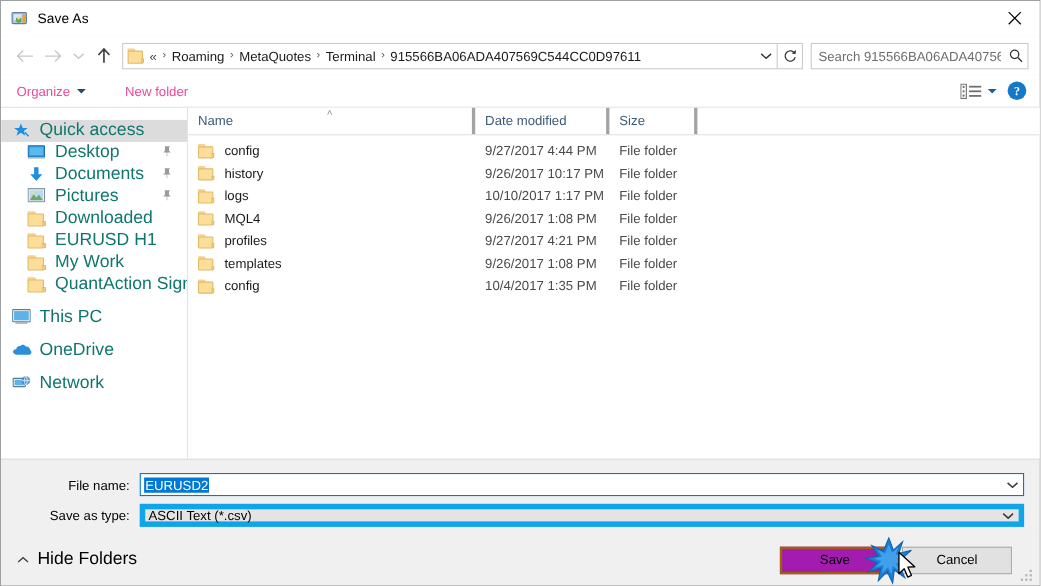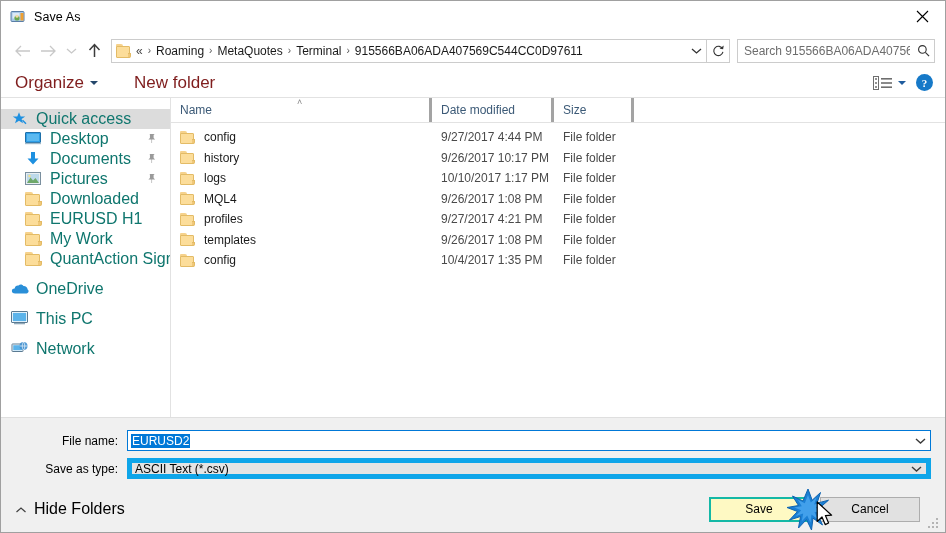--- a/index.html
+++ b/index.html
@@ -144,22 +144,22 @@
   .toolbar {
     height: 30px; flex: 0 0 30px;
     background: #ffffff;
     display: flex;
     align-items: center;
     padding-left: 14px;
     border-bottom: 1px solid #e2e2e2;
     position: relative;
   }
   .tb-item {
-    font-size: 17px;
-    color: #7f1d1d;
+    font-size: 12px;
+    color: #ec4899;
     display: flex;
     align-items: center;
     gap: 6px;
     padding: 0 10px 0 0;
     height: 100%;
   }
   .tb-item.second { margin-left: 26px; }
   .caret-dn {
     width: 0; height: 0;
     border-left: 4px solid transparent;
@@ -391,22 +391,22 @@
   }
   .btn {
     width: 100px; height: 25px;
     font-size: 12px;
     display: flex; align-items: center; justify-content: center;
     background: #e1e1e1;
     border: 1px solid #adadad;
     color: #000;
   }
   .btn.primary {
-    background: #fef9c3;
-    border: 2px solid #14b8a6;
+    background: #a21caf;
+    border: 2px solid #a16207;
   }
   .grip {
     position: absolute;
     right: 5px; bottom: 4px;
     width: 12px; height: 12px;
   }
   .grip i {
     position: absolute;
     width: 2px; height: 2px;
     background: #b4b4b4;
@@ -643,36 +643,36 @@
               <span class="tab"></span>
               <span class="body"></span>
               <span class="fold"></span>
             </span>
         </span>
         <span class="nav-label">QuantAction Signal</span>
       </div>
 
       <div class="nav-item gap">
         <span class="nav-ico">
-          <svg width="18" height="12" viewBox="0 0 18 12">
-            <path d="M4.2 10.5 C1.9 10.5 0.6 9.0 0.9 7.4 C1.2 6.0 2.6 5.3 3.7 5.5 C3.9 3.5 5.6 2.2 7.5 2.6 C8.8 1.0 11.4 1.2 12.4 3.0 C14.6 2.8 16.4 4.4 16.6 6.4 C17.6 6.9 17.9 8.2 17.3 9.3 C16.8 10.2 15.8 10.5 14.9 10.5 Z" fill="#2a8fd8"></path>
-          </svg>
-        </span>
-        <span class="nav-label">OneDrive</span>
-      </div>
-
-      <div class="nav-item gap">
-        <span class="nav-ico">
           <svg width="17" height="14" viewBox="0 0 17 14">
             <rect x="0.5" y="0.5" width="16" height="11" rx="0.5" fill="#ffffff" stroke="#5a7a92" stroke-width="1"></rect>
             <rect x="1.8" y="1.8" width="13.4" height="8.4" fill="#5bb3ea"></rect>
             <rect x="3" y="12" width="11" height="1.3" fill="#90a8b8"></rect>
           </svg>
         </span>
         <span class="nav-label">This PC</span>
+      </div>
+
+      <div class="nav-item gap">
+        <span class="nav-ico">
+          <svg width="18" height="12" viewBox="0 0 18 12">
+            <path d="M4.2 10.5 C1.9 10.5 0.6 9.0 0.9 7.4 C1.2 6.0 2.6 5.3 3.7 5.5 C3.9 3.5 5.6 2.2 7.5 2.6 C8.8 1.0 11.4 1.2 12.4 3.0 C14.6 2.8 16.4 4.4 16.6 6.4 C17.6 6.9 17.9 8.2 17.3 9.3 C16.8 10.2 15.8 10.5 14.9 10.5 Z" fill="#2a8fd8"></path>
+          </svg>
+        </span>
+        <span class="nav-label">OneDrive</span>
       </div>
 
       <div class="nav-item gap">
         <span class="nav-ico">
           <svg width="17" height="14" viewBox="0 0 17 14">
             <rect x="1" y="3" width="11" height="7.5" rx="0.5" fill="#ffffff" stroke="#5a7a92" stroke-width="1"></rect>
             <rect x="2.2" y="4.2" width="8.6" height="5.1" fill="#5bb3ea"></rect>
             <circle cx="12.5" cy="5" r="4" fill="#3f8fd0" opacity="0.88"></circle>
             <path d="M8.6 5 L16.4 5 M12.5 1 C14.2 2.5 14.2 7.5 12.5 9 C10.8 7.5 10.8 2.5 12.5 1" stroke="#e8f2fa" stroke-width="0.7" fill="none"></path>
           </svg>

